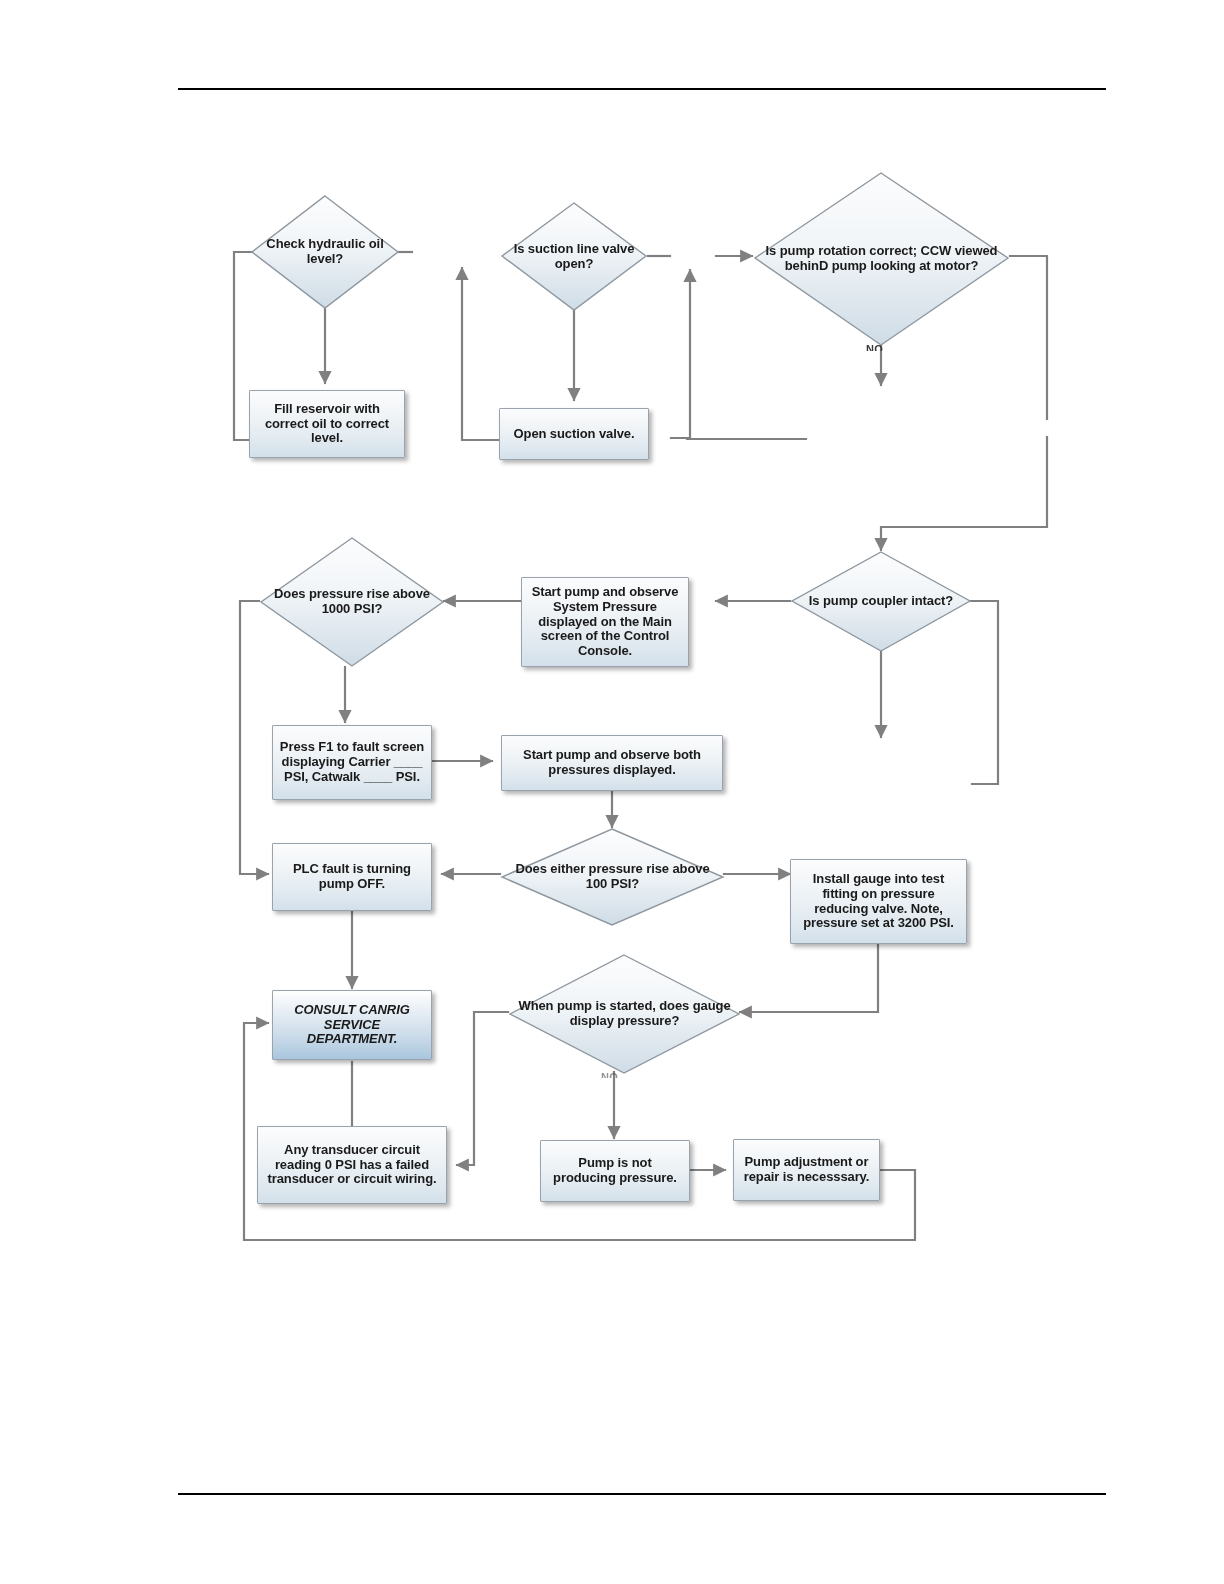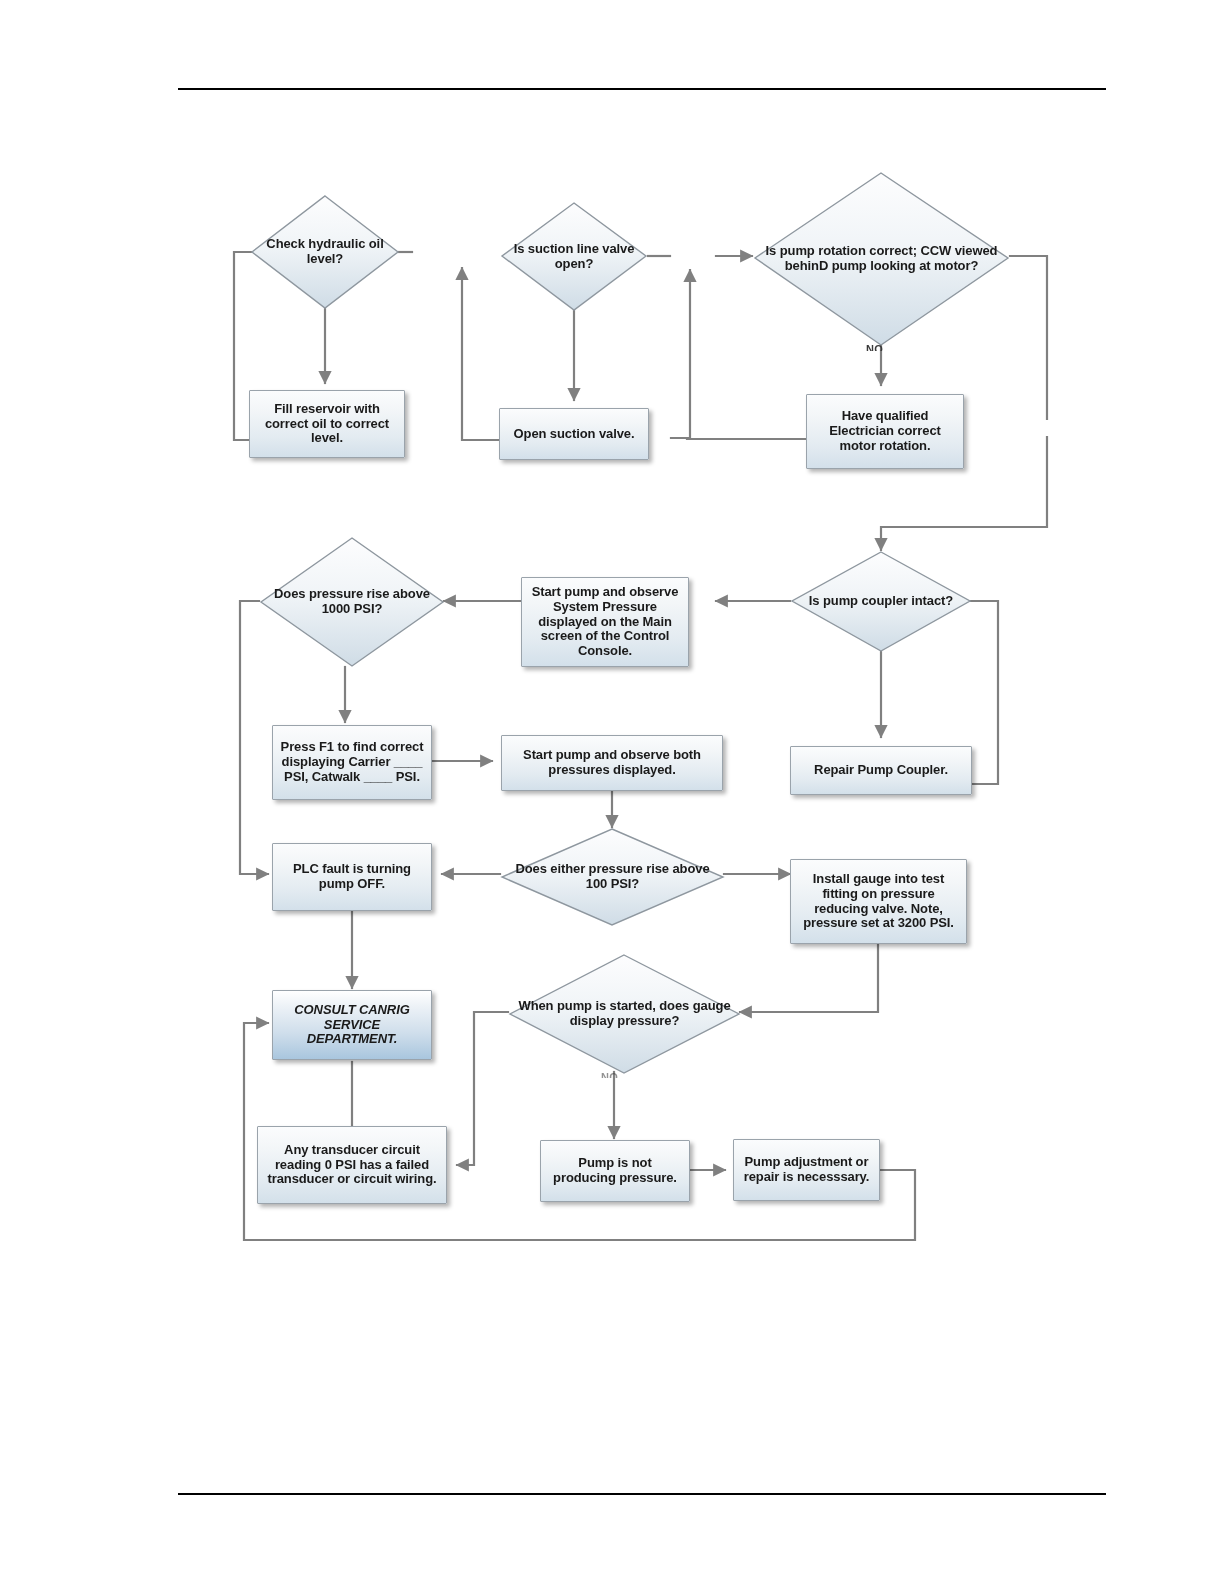--- a/index.html
+++ b/index.html
@@ -169,34 +169,28 @@
     </div>
 
     <div class="node pbox" style="left:249px;top:390px;width:156px;height:68px;font-size:13px;">
       <span>Fill reservoir with correct oil to correct level.</span>
     </div>
 
     <div class="node pbox" style="left:499px;top:408px;width:150px;height:52px;font-size:13px;">
       <span>Open suction valve.</span>
     </div>
 
-    <div class="node pbox" style="left:806px;top:394px;width:158px;height:75px;font-size:13px;">
-      <span>Have qualified Electrician correct motor rotation.</span>
-    </div>
-
-    <div class="node pbox" style="left:790px;top:746px;width:182px;height:49px;font-size:13px;">
-      <span>Repair Pump Coupler.</span>
-    </div>
+
 
     <div class="node pbox" style="left:521px;top:577px;width:168px;height:90px;font-size:13px;">
       <span>Start pump and observe System Pressure displayed on the Main screen of the Control Console.</span>
     </div>
 
     <div class="node pbox" style="left:272px;top:725px;width:160px;height:75px;font-size:13px;">
-      <span>Press F1 to find correct displaying Carrier ____ PSI, Catwalk ____ PSI.</span>
+      <span>Press F1 to fault screen displaying Carrier ____ PSI, Catwalk ____ PSI.</span>
     </div>
 
     <div class="node pbox" style="left:501px;top:735px;width:222px;height:56px;font-size:13px;">
       <span>Start pump and observe both pressures displayed.</span>
     </div>
 
     <div class="node pbox" style="left:272px;top:843px;width:160px;height:68px;font-size:13px;justify-content:flex-end;">
       <span>PLC fault is turning pump OFF.</span>
     </div>
 

